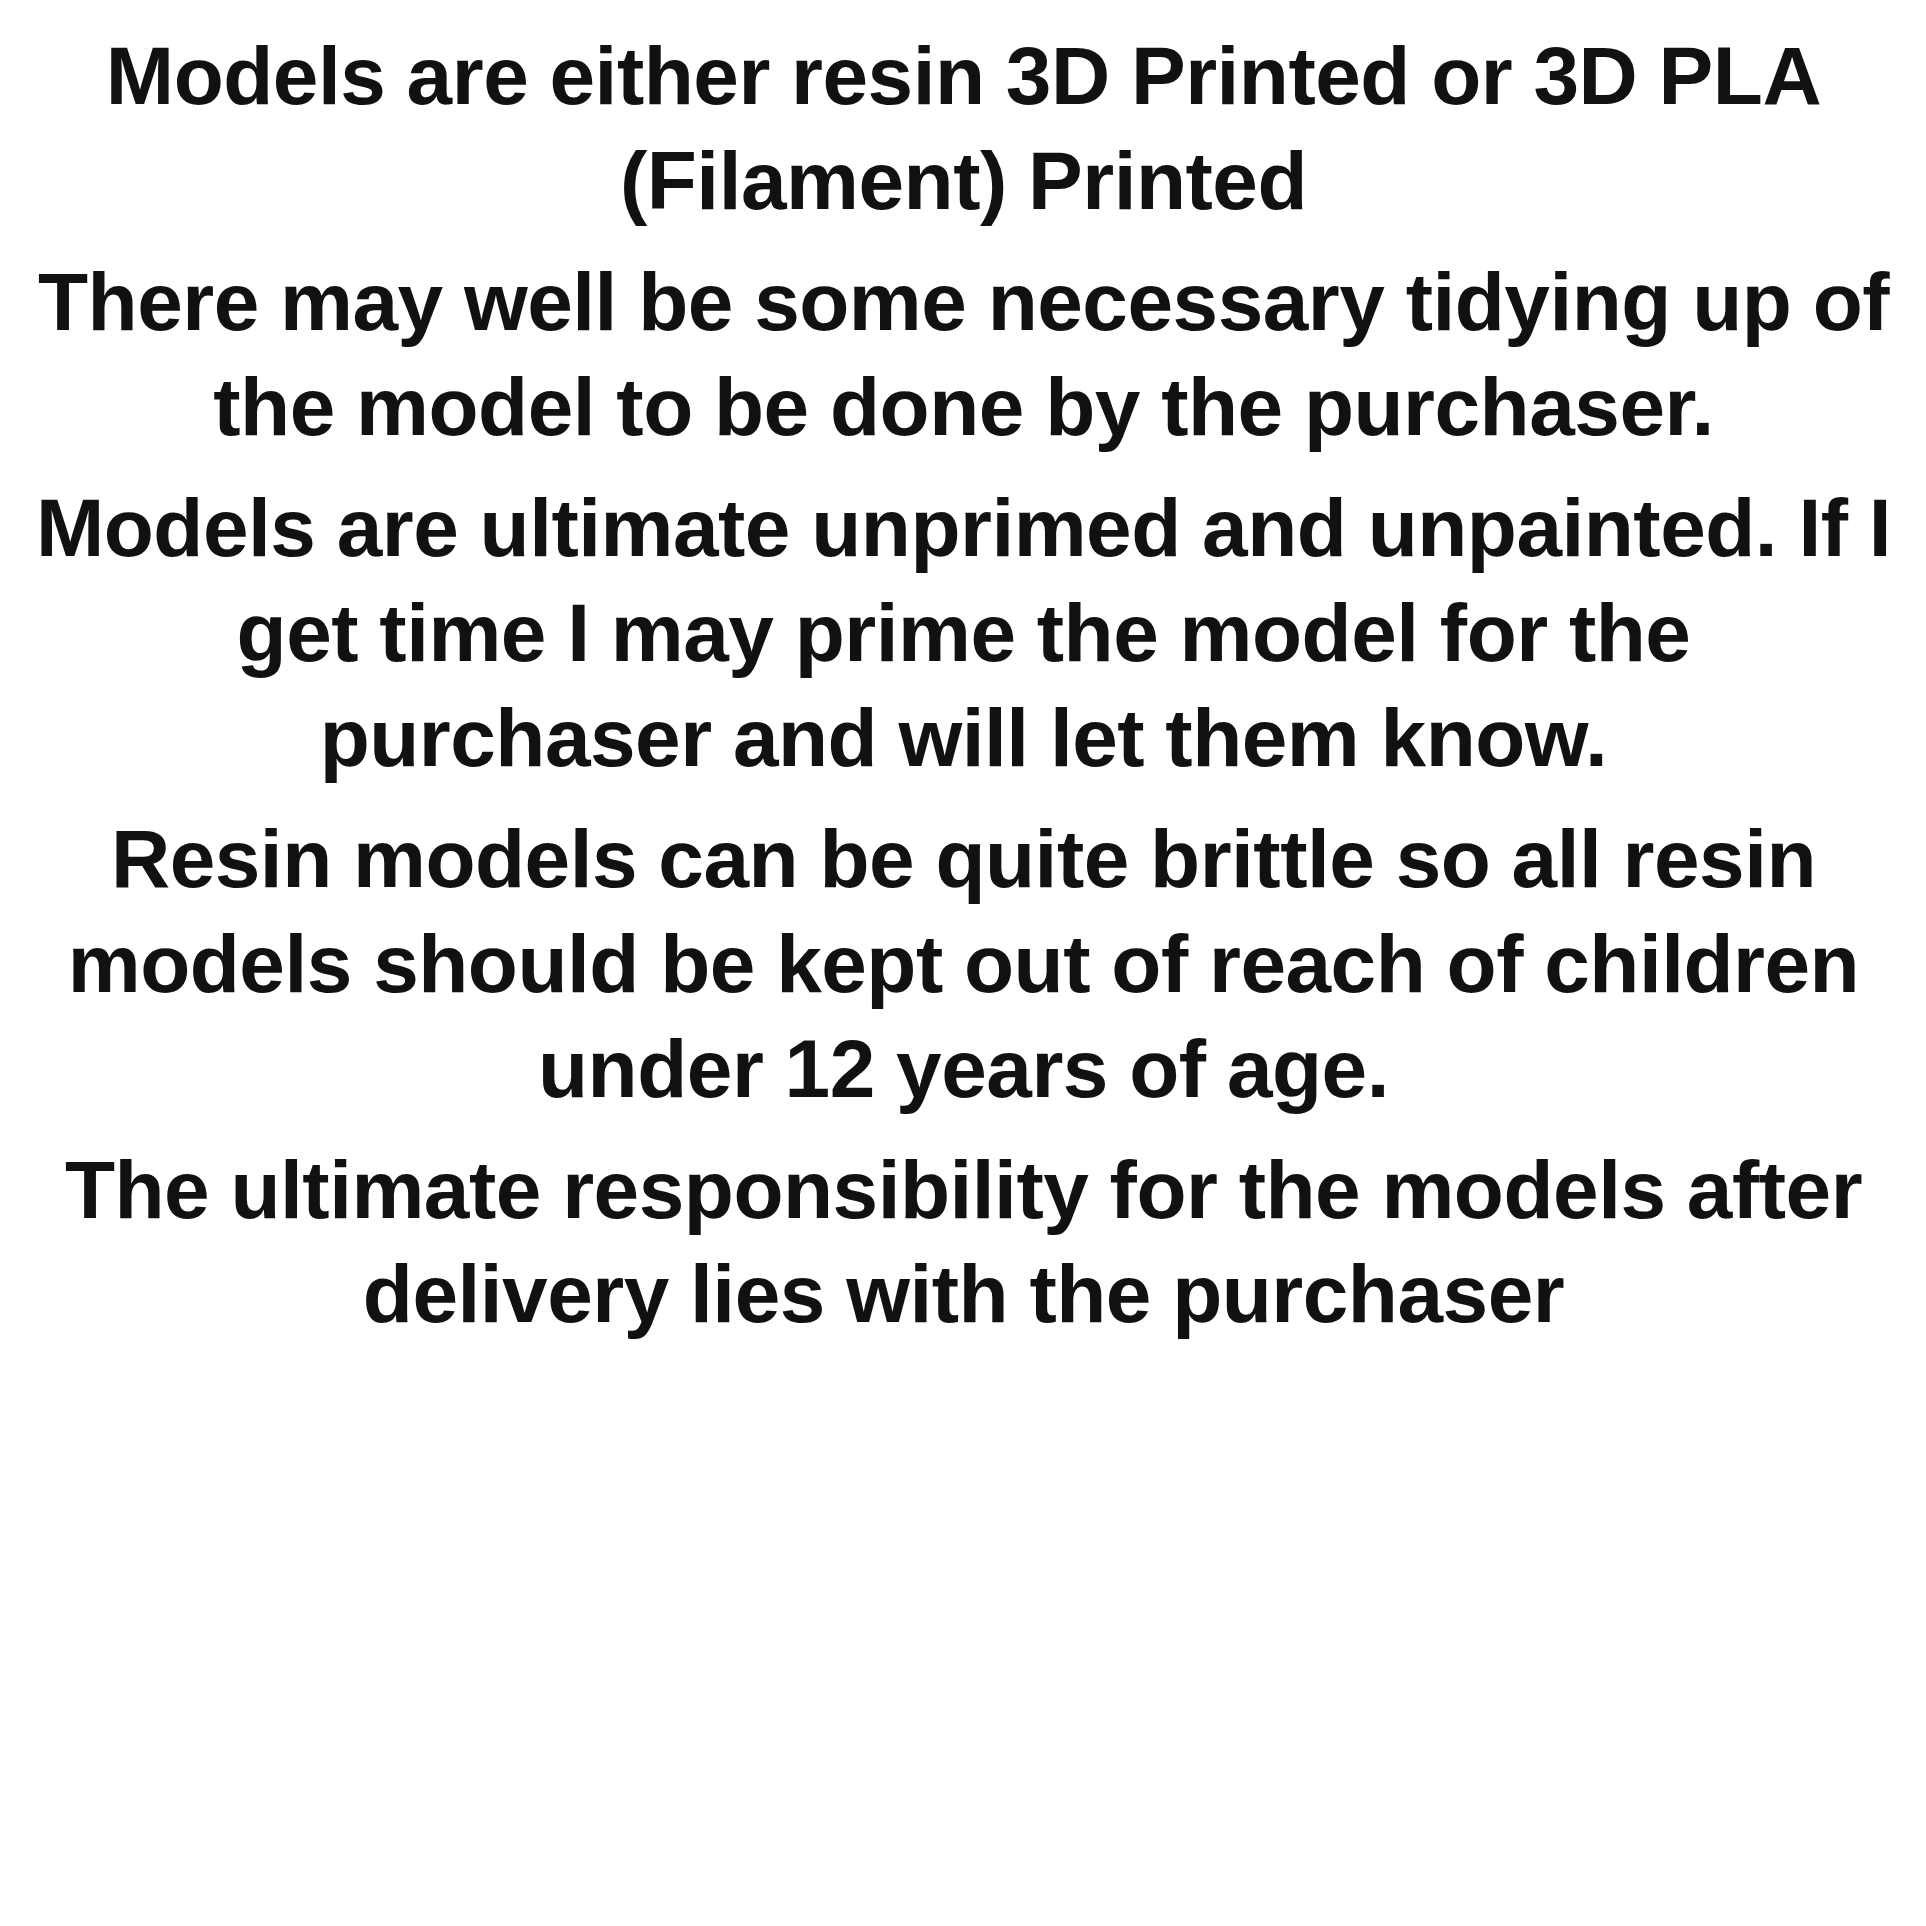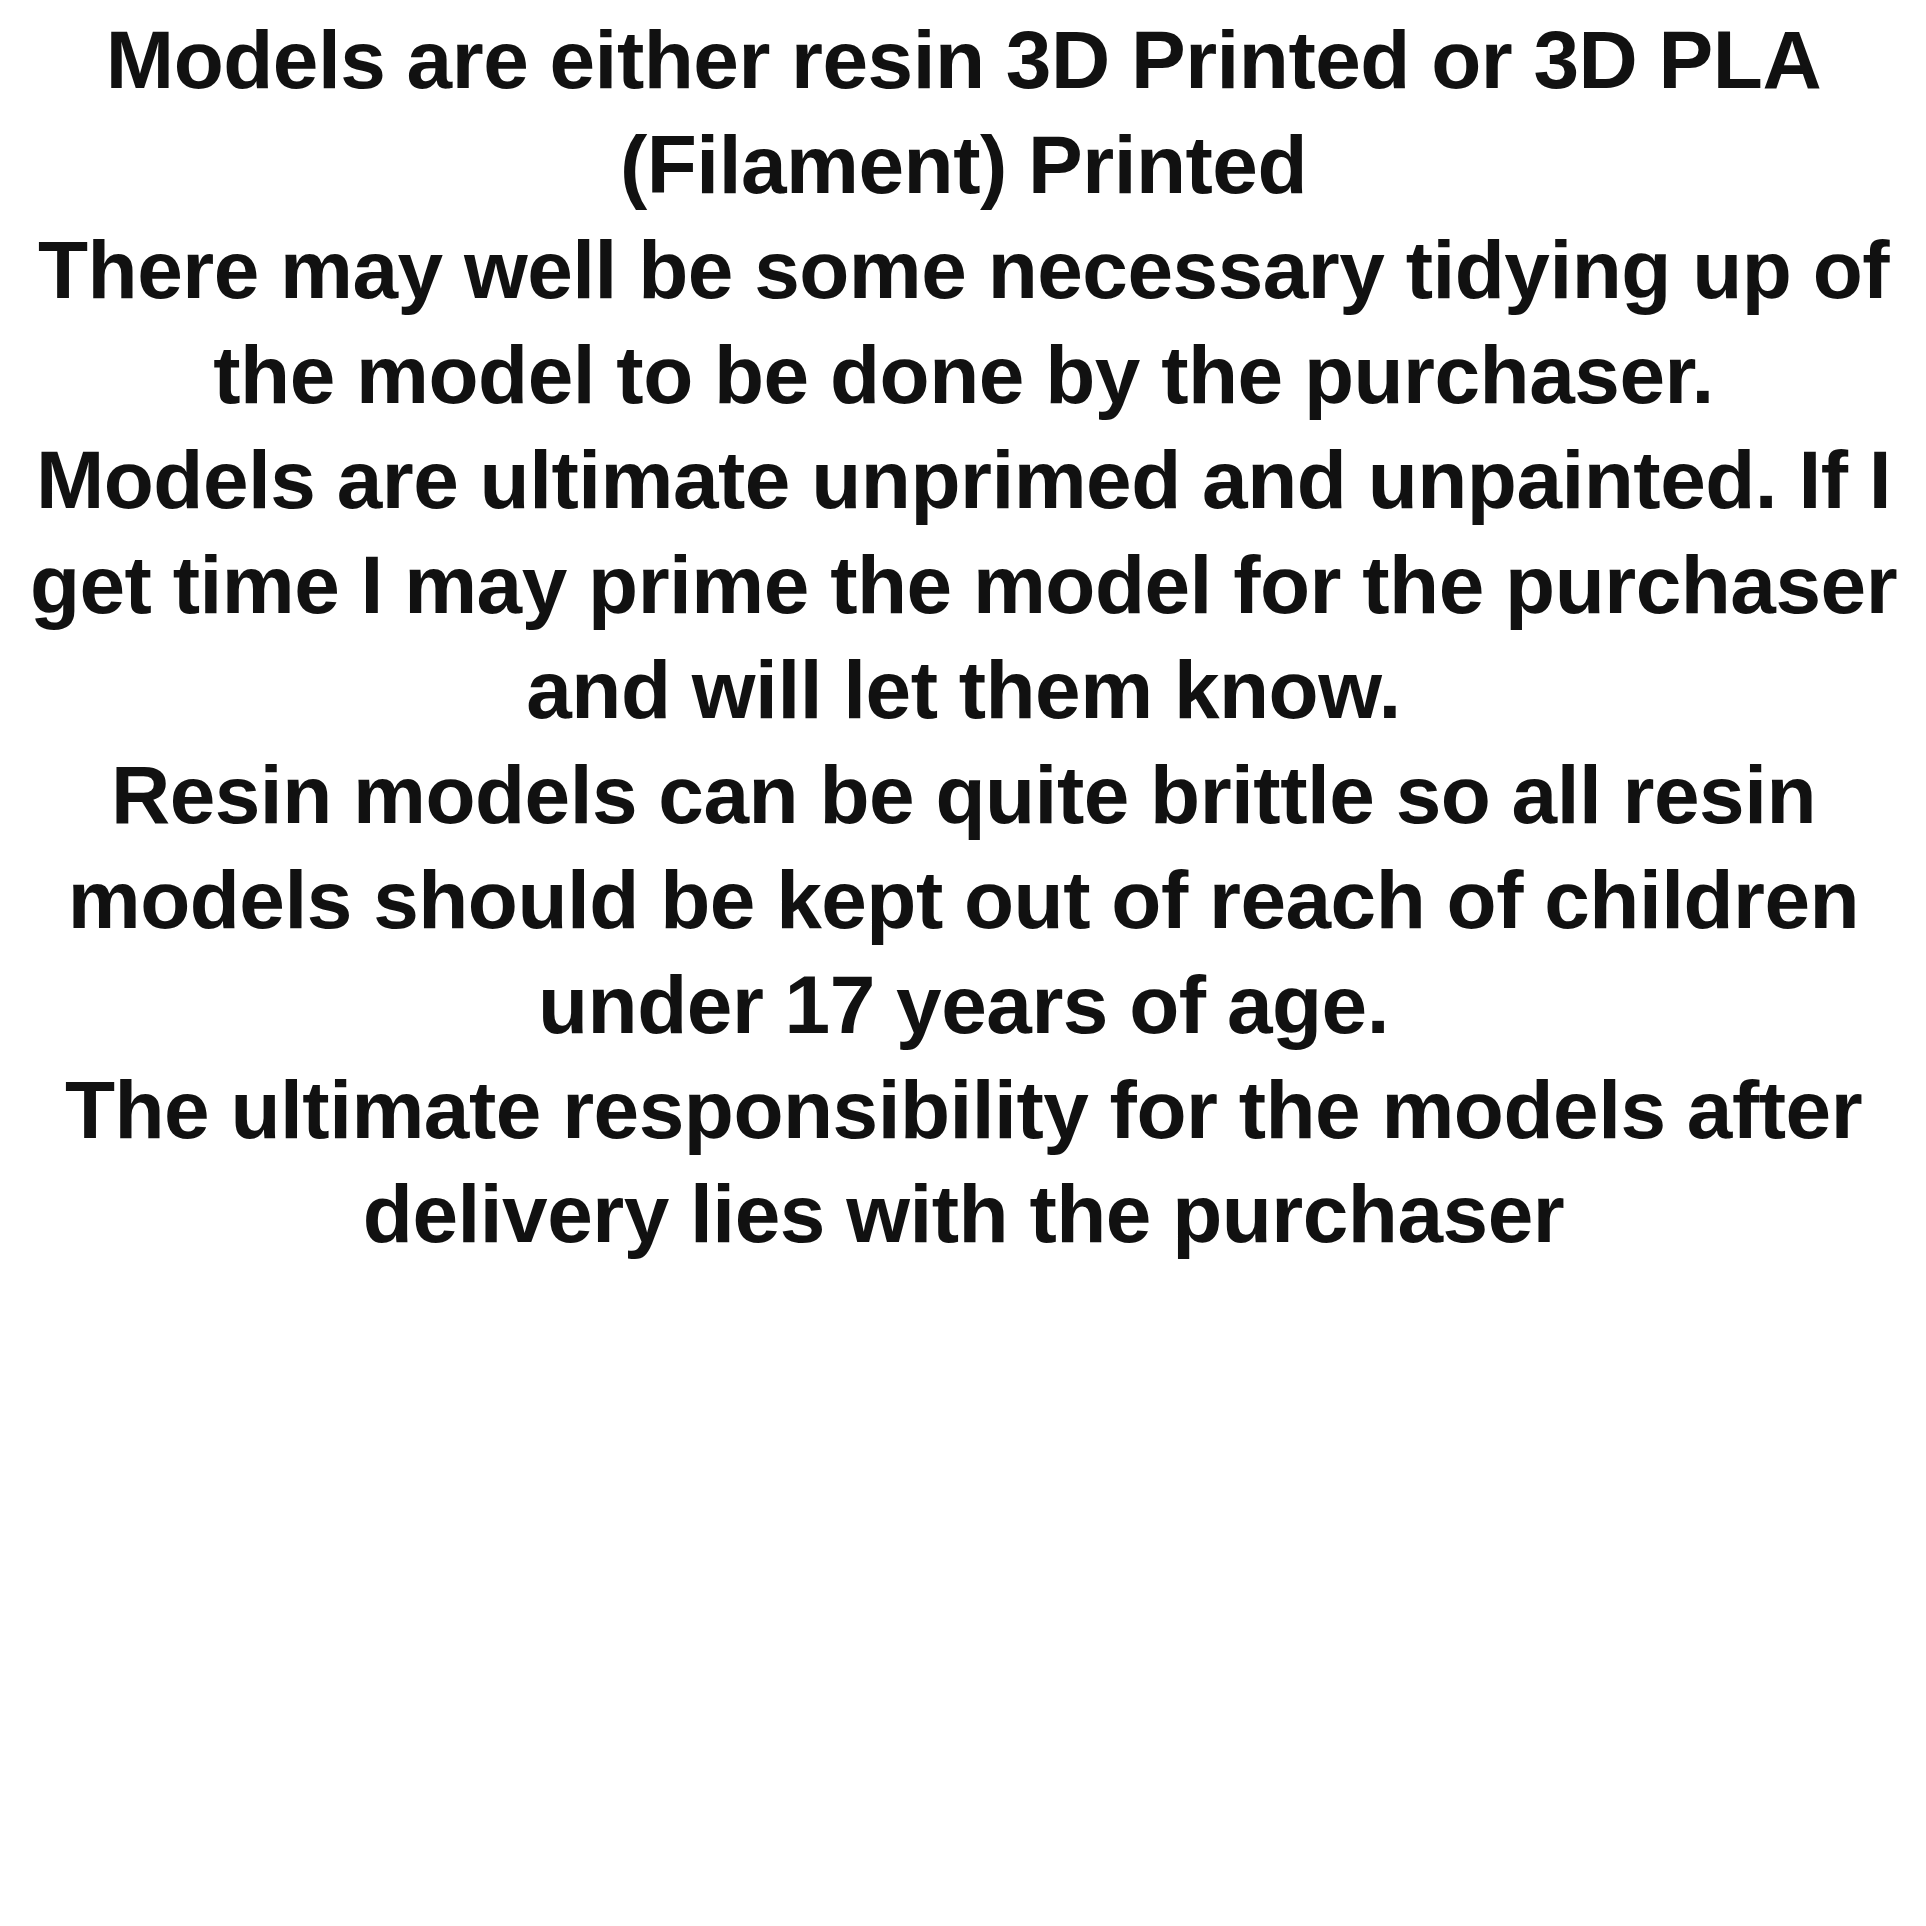--- a/index.html
+++ b/index.html
@@ -26,35 +26,35 @@
   }
   .disclaimer {
     text-align: center;
     font-weight: bold;
     font-size: 82px;
     line-height: 1.28;
     letter-spacing: -0.5px;
     color: #111111;
   }
   .para {
-    margin: 0;
+    margin: 16px;
     padding: 0;
     text-align: center;
     font-weight: bold;
     font-size: 82px;
     line-height: 1.28;
     letter-spacing: -0.5px;
     word-spacing: -1px;
   }
 </style>
 </head>
 <body>
 
 <div class="page">
   <div class="disclaimer">
     <p class="para">Models are either resin 3D Printed or 3D PLA (Filament) Printed</p>
     <p class="para">There may well be some necessary tidying up of the model to be done by the purchaser.</p>
     <p class="para">Models are ultimate unprimed and unpainted. If I get time I may prime the model for the purchaser and will let them know.</p>
-    <p class="para">Resin models can be quite brittle so all resin models should be kept out of reach of children under 17 years of age.</p>
+    <p class="para">Resin models can be quite brittle so all resin models should be kept out of reach of children under 12 years of age.</p>
     <p class="para">The ultimate responsibility for the models after delivery lies with the purchaser</p>
   </div>
 </div>
 
 
 </body></html>

